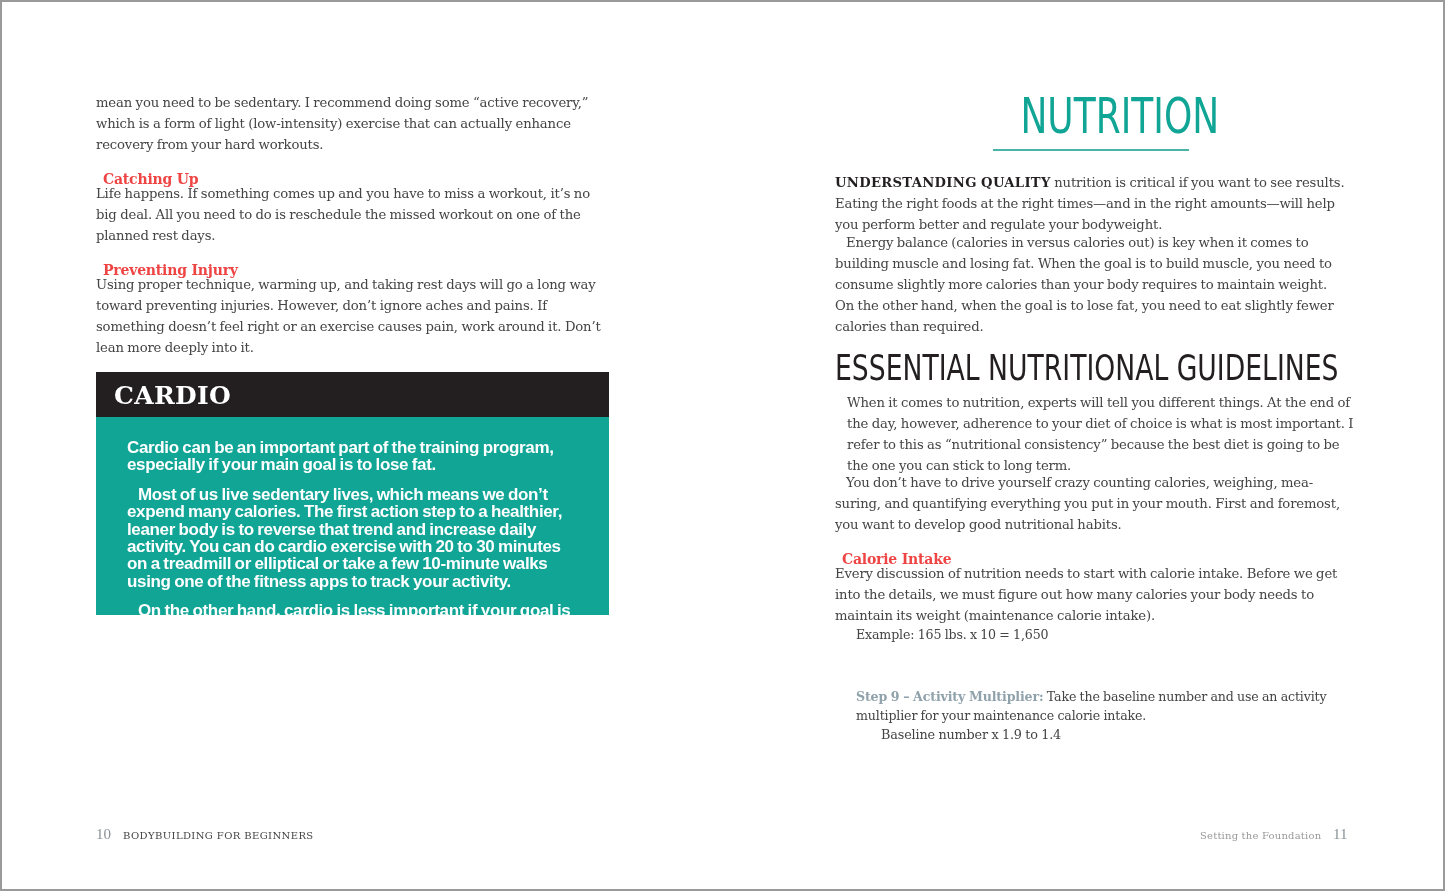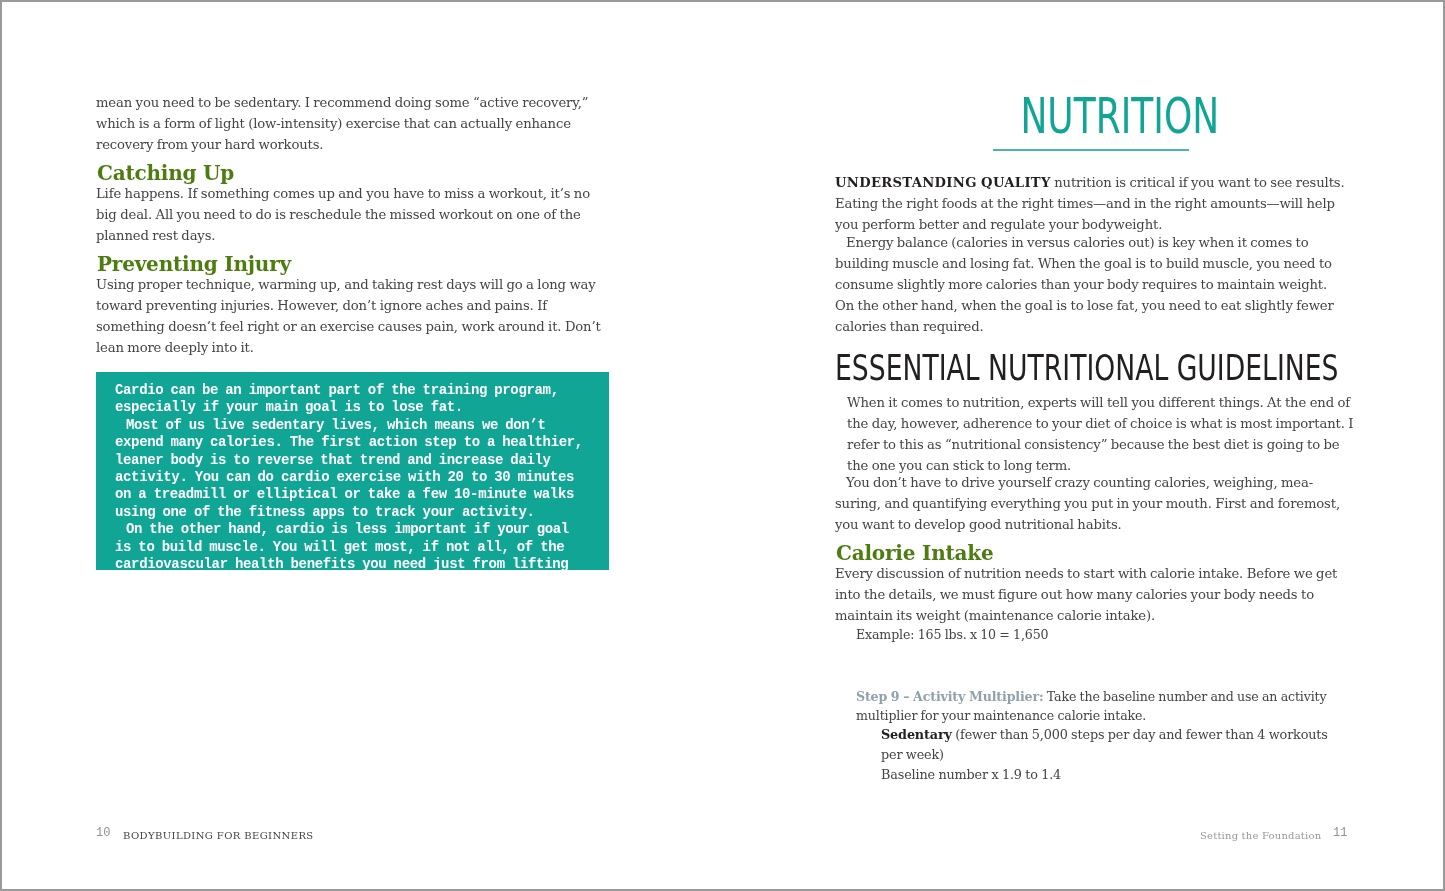--- a/index.html
+++ b/index.html
@@ -18,21 +18,21 @@
   .page-right { left: 835px; width: 512px; }
 
   .body-text {
     font-family: "DejaVu Serif", serif;
     font-size: 13.2px; line-height: 21px; color: #444;
     margin: 0; letter-spacing: -0.15px; word-spacing: -0.5px;
   }
   .indent { text-indent: 11px; }
   .subhead {
     font-family: "DejaVu Serif", serif; font-weight: bold;
-    color: #4d7c0f; font-size: 20px; line-height: 20px; margin: 1px;
+    color: #ef4444; font-size: 14px; line-height: 20px; margin: 7px;
     letter-spacing: -0.2px;
   }
 
   
   #lp-intro { position: absolute; top: 92px; left: 0; width: 514px; }
   #lp-catch-h { position: absolute; top: 162px; left: 0; }
   #lp-catch-p { position: absolute; top: 183px; left: 0; width: 514px; }
   #lp-inj-h { position: absolute; top: 253px; left: 0; }
   #lp-inj-p { position: absolute; top: 274px; left: 0; width: 514px; }
 
@@ -40,22 +40,22 @@
   .cardio-head {
     background: #231f20; height: 45px; color: #fff;
     font-family: "DejaVu Serif", serif; font-weight: bold; font-size: 25px;
     line-height: 48px; padding-left: 18px; letter-spacing: 0.3px;
   }
   .cardio-body {
     background: #11a596; color: #fff; height: 198px;
     padding: 10px 18px 0 19px; box-sizing: border-box;
   }
   .cardio-body p {
-    margin: 0; font-family: Liberation Mono, monospace; font-weight: bold;
-    font-size: 14px; line-height: 17.4px; letter-spacing: -0.35px; word-spacing: -0.8px;
+    margin: 12px; font-family: Liberation Sans, sans-serif; font-weight: bold;
+    font-size: 17px; line-height: 17.4px; letter-spacing: -0.35px; word-spacing: -0.8px;
   }
 
   
   .nutrition-title {
     position: absolute; top: 86px; left: 158px; width: 196px; text-align: center;
     font-family: "DejaVu Sans", sans-serif; font-size: 50px; line-height: 60px;
     color: #11a596; transform: scaleX(0.72); transform-origin: center;
     letter-spacing: 0px; font-weight: normal;
   }
   .nutrition-rule {
@@ -77,22 +77,22 @@
   .step { position: absolute; left: 21px; width: 490px; font-size: 12.6px; line-height: 19.3px; }
   .step-label { font-weight: bold; color: #8fa1aa; }
   #rp-step1 { top: 625px; }
   #rp-step2 { top: 687px; }
   .sub { position: absolute; left: 46px; width: 466px; font-size: 12.8px; line-height: 20px; }
   #rp-sedentary { top: 725px; }
   .strong { font-weight: bold; color: #231f20; }
 
   
   .folio-num {
-    position: absolute; top: 826px; font-family: Liberation Mono, monospace;
-    font-size: 12px; color: #8a9296;
+    position: absolute; top: 826px; font-family: Liberation Serif, serif;
+    font-size: 15px; color: #8a9296;
   }
   .folio-text {
     position: absolute; top: 830px; font-family: "DejaVu Serif", serif;
     font-size: 10px; color: #444; letter-spacing: 0.4px;
   }
   #folio-left-num { left: 96px; }
   #folio-left-text { left: 123px; }
   #folio-right-text { left: 1200px; color: #999; letter-spacing: 0.2px; }
   #folio-right-num { left: 1333px; }
 </style>
@@ -104,20 +104,21 @@
 <div class="page-left">
   <p id="lp-intro" class="body-text">mean you need to be sedentary. I recommend doing some “active recovery,” which is a form of light (low-intensity) exercise that can actually enhance recovery from your hard workouts.</p>
 
   <h3 id="lp-catch-h" class="subhead">Catching Up</h3>
   <p id="lp-catch-p" class="body-text">Life happens. If something comes up and you have to miss a workout, it’s no big deal. All you need to do is reschedule the missed workout on one of the planned rest days.</p>
 
   <h3 id="lp-inj-h" class="subhead">Preventing Injury</h3>
   <p id="lp-inj-p" class="body-text">Using proper technique, warming up, and taking rest days will go a long way toward preventing injuries. However, don’t ignore aches and pains. If something doesn’t feel right or an exercise causes pain, work around it. Don’t lean more deeply into it.</p>
 
   <div class="cardio-box">
+    <div class="cardio-head">CARDIO</div>
     <div class="cardio-body">
       <p>Cardio can be an important part of the training program, especially if your main goal is to lose fat.</p>
       <p class="indent">Most of us live sedentary lives, which means we don’t expend many calories. The first action step to a healthier, leaner body is to reverse that trend and increase daily activity. You can do cardio exercise with 20 to 30 minutes on a treadmill or elliptical or take a few 10-minute walks using one of the fitness apps to track your activity.</p>
       <p class="indent">On the other hand, cardio is less important if your goal is to build muscle. You will get most, if not all, of the cardiovascular health bene­fits you need just from lifting weights.</p>
     </div>
   </div>
 </div>
 
 <div class="page-right">
   <div class="nutrition-title">NUTRITION</div>
@@ -137,21 +138,20 @@
 
   <div id="rp-step1" class="step body-text">
     <div>Example: 165 lbs. x 10 = 1,650</div>
   </div>
 
   <div id="rp-step2" class="step body-text">
     <span class="step-label">Step 9 – Activity Multiplier:</span><span> Take the baseline number and use an activity multiplier for your maintenance calorie intake.</span>
   </div>
 
   <div id="rp-sedentary" class="sub body-text">
-    <div><span class="strong">Sedentary</span><span> (fewer than 5,000 steps per day and fewer than 4 work­outs per week)</span></div>
     <div>Baseline number x 1.9 to 1.4</div>
   </div>
 </div>
 
 <div id="folio-left-num" class="folio-num">10</div>
 <div id="folio-left-text" class="folio-text">BODYBUILDING FOR BEGINNERS</div>
 <div id="folio-right-text" class="folio-text">Setting the Foundation</div>
 <div id="folio-right-num" class="folio-num">11</div>
 
 </body></html>

